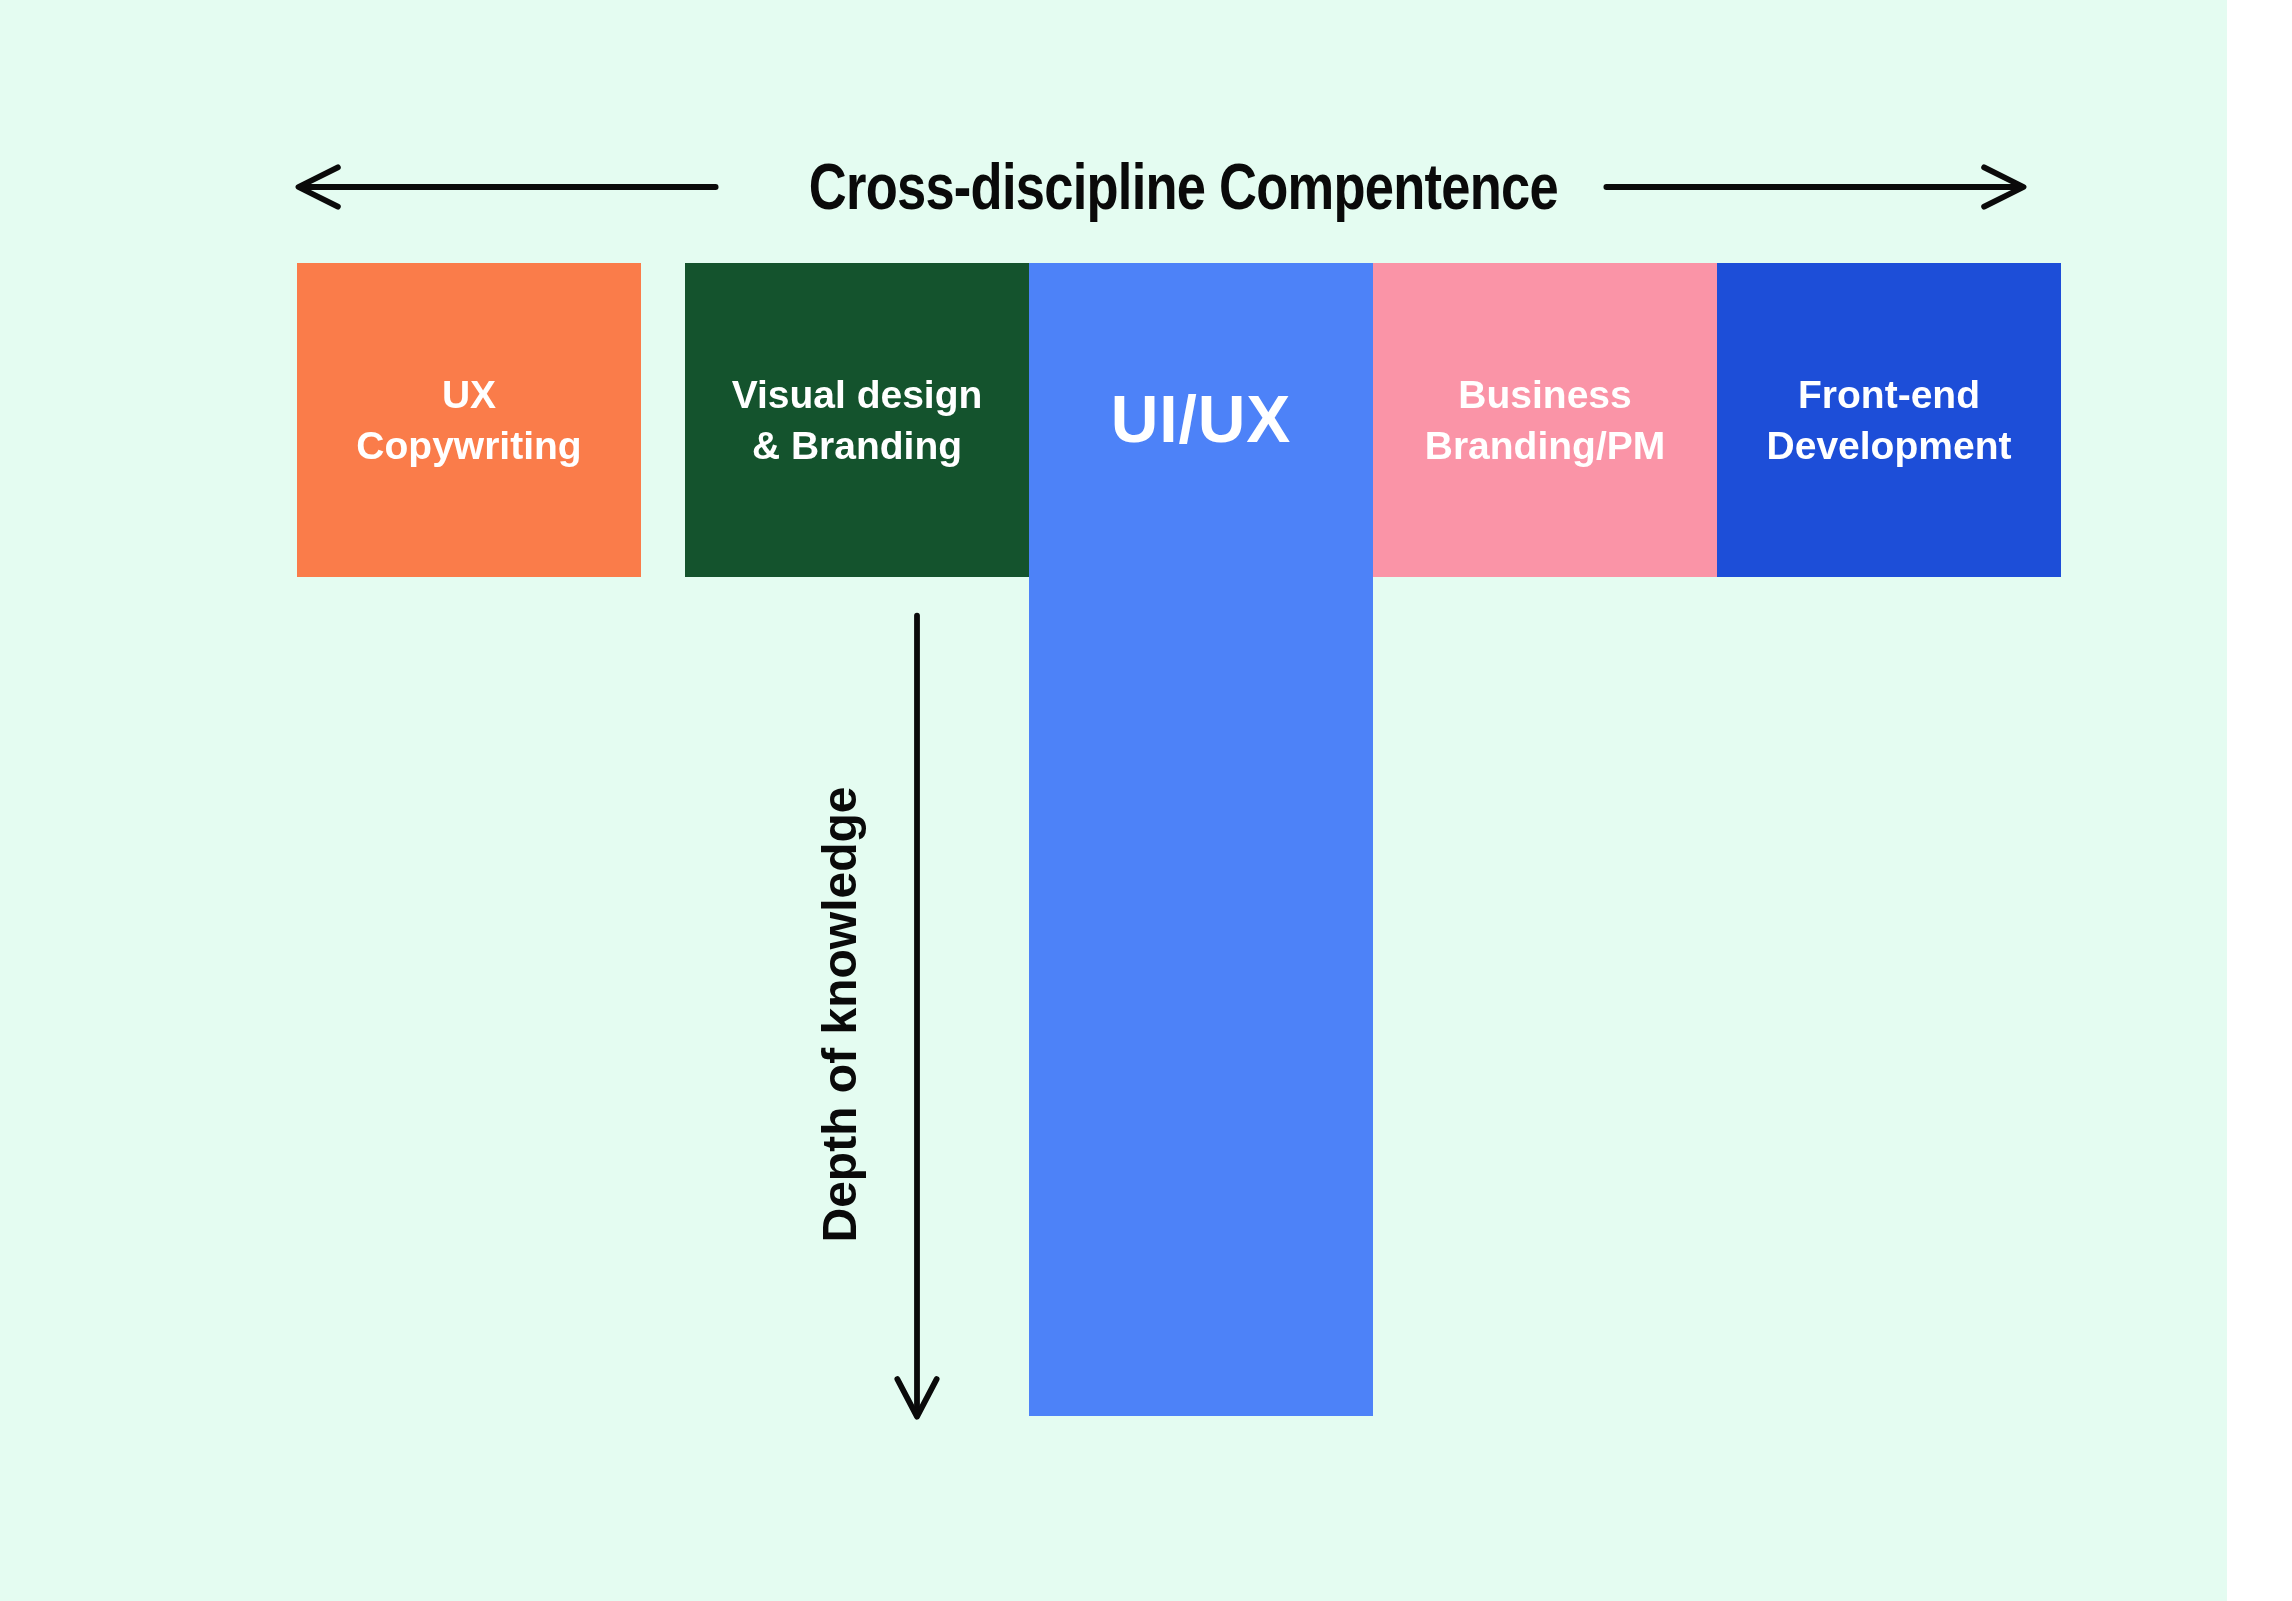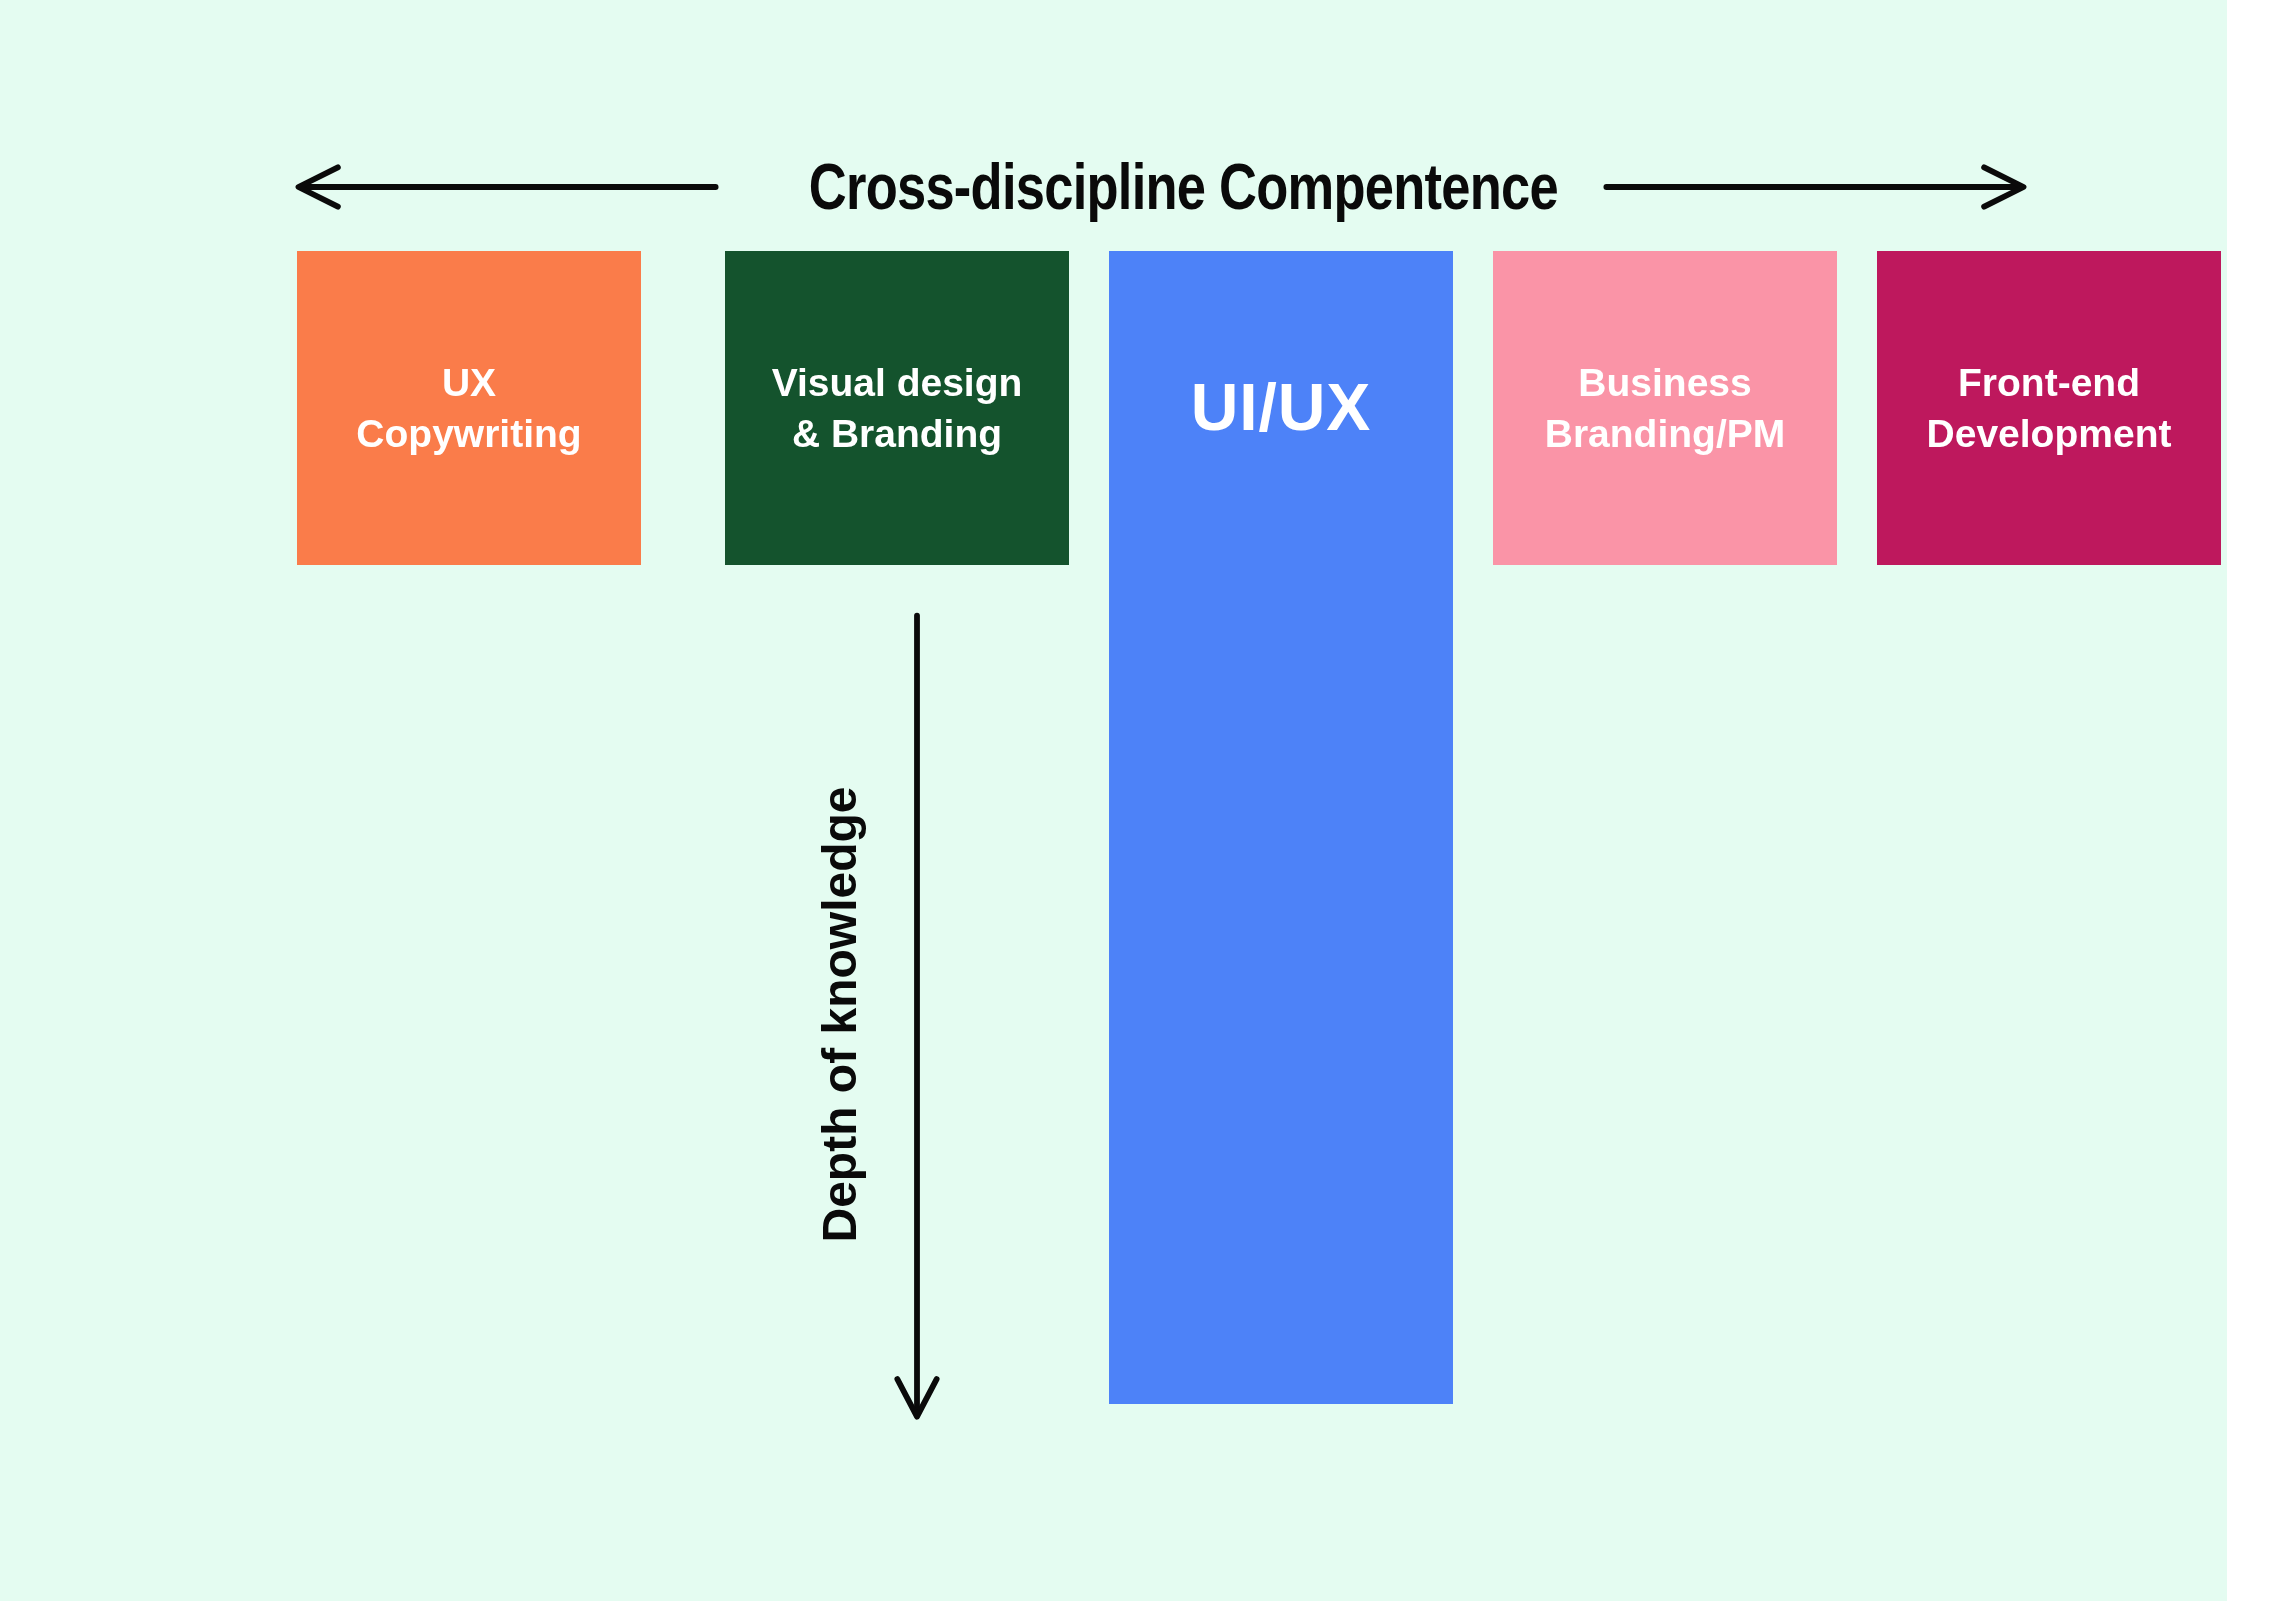--- a/index.html
+++ b/index.html
@@ -37,26 +37,25 @@
     letter-spacing: -0.9px;
     transform: scaleX(0.82);
     transform-origin: center;
     white-space: nowrap;
   }
 
   
   .blocks-row {
     position: absolute;
     left: 297px;
-    top: 251px;
+    top: 263px;
     width: 1720px;
     height: 314px;
     display: flex;
     align-items: flex-start;
-    gap: 40px;
   }
   .block {
     width: 344px;
     height: 314px;
     flex: 0 0 344px;
   }
   .block.tall {
     height: 1153px;
   }
   .block-label-area {
@@ -135,21 +134,21 @@
         <div class="block-label-area">
           <div class="block-label" style="color: rgb(255, 255, 255);">UI/UX</div>
         </div>
       </div>
       <div class="block" style="background: rgb(250, 148, 167);">
         <div class="block-label-area">
           <div class="block-label" style="color: rgb(255, 255, 255);">Business
 Branding/PM</div>
         </div>
       </div>
-      <div class="block" style="background: #be185d;">
+      <div class="block" style="background: #1d4ed8;">
         <div class="block-label-area">
           <div class="block-label" style="color: rgb(255, 255, 255);">Front-end
 Development</div>
         </div>
       </div>
     </div>
 
   <svg class="v-arrow" viewBox="0 0 56 912" fill="none">
     <line x1="28" y1="6" x2="28" y2="898" stroke="#0A0A0A" stroke-width="6.5" stroke-linecap="round"></line>
     <polyline points="6,861 28,903 50,861" stroke="#0A0A0A" stroke-width="6.5" fill="none" stroke-linecap="round" stroke-linejoin="round"></polyline>

